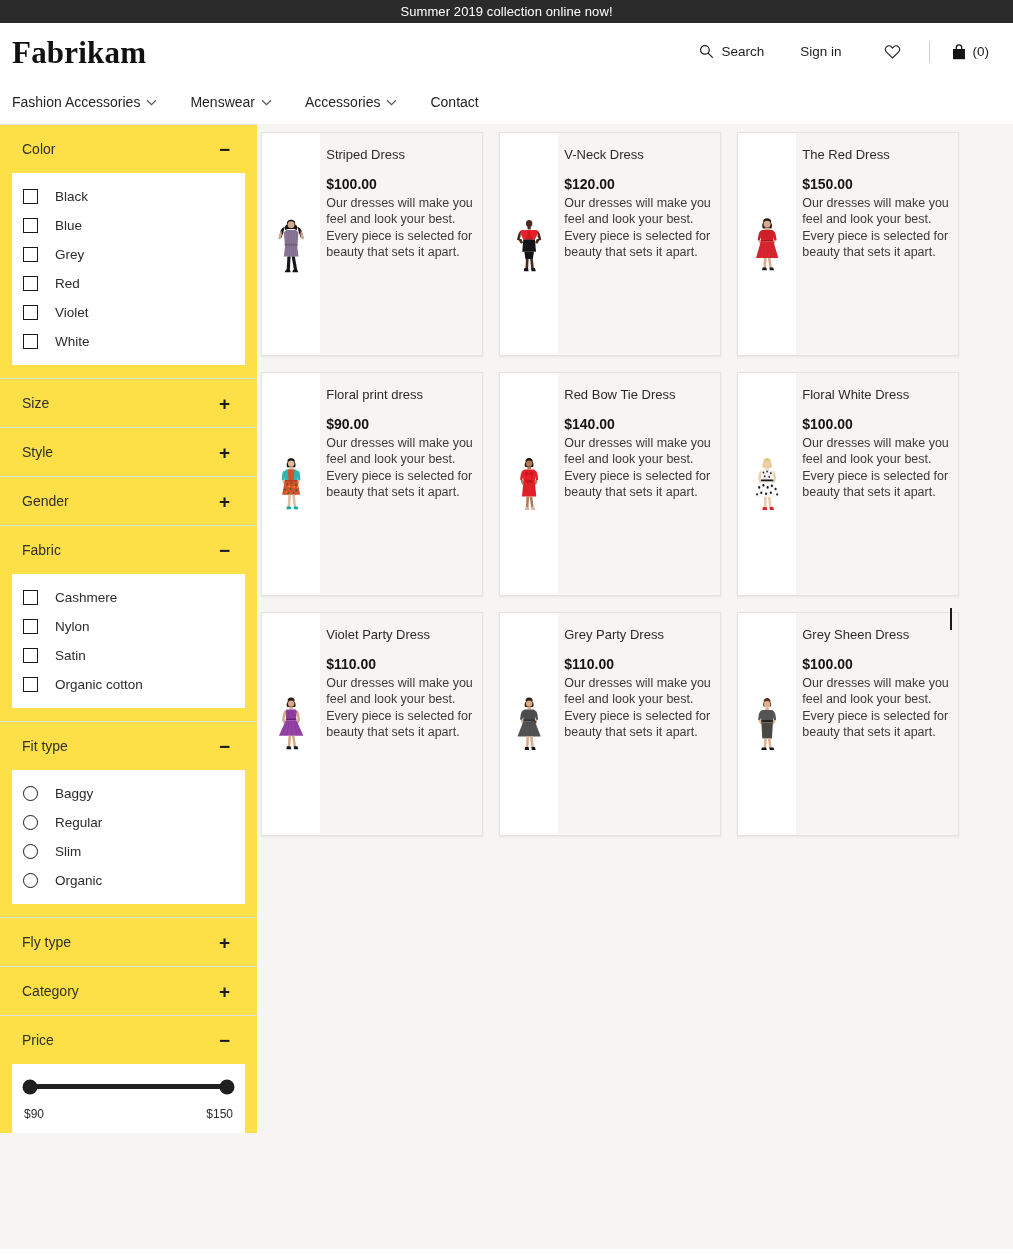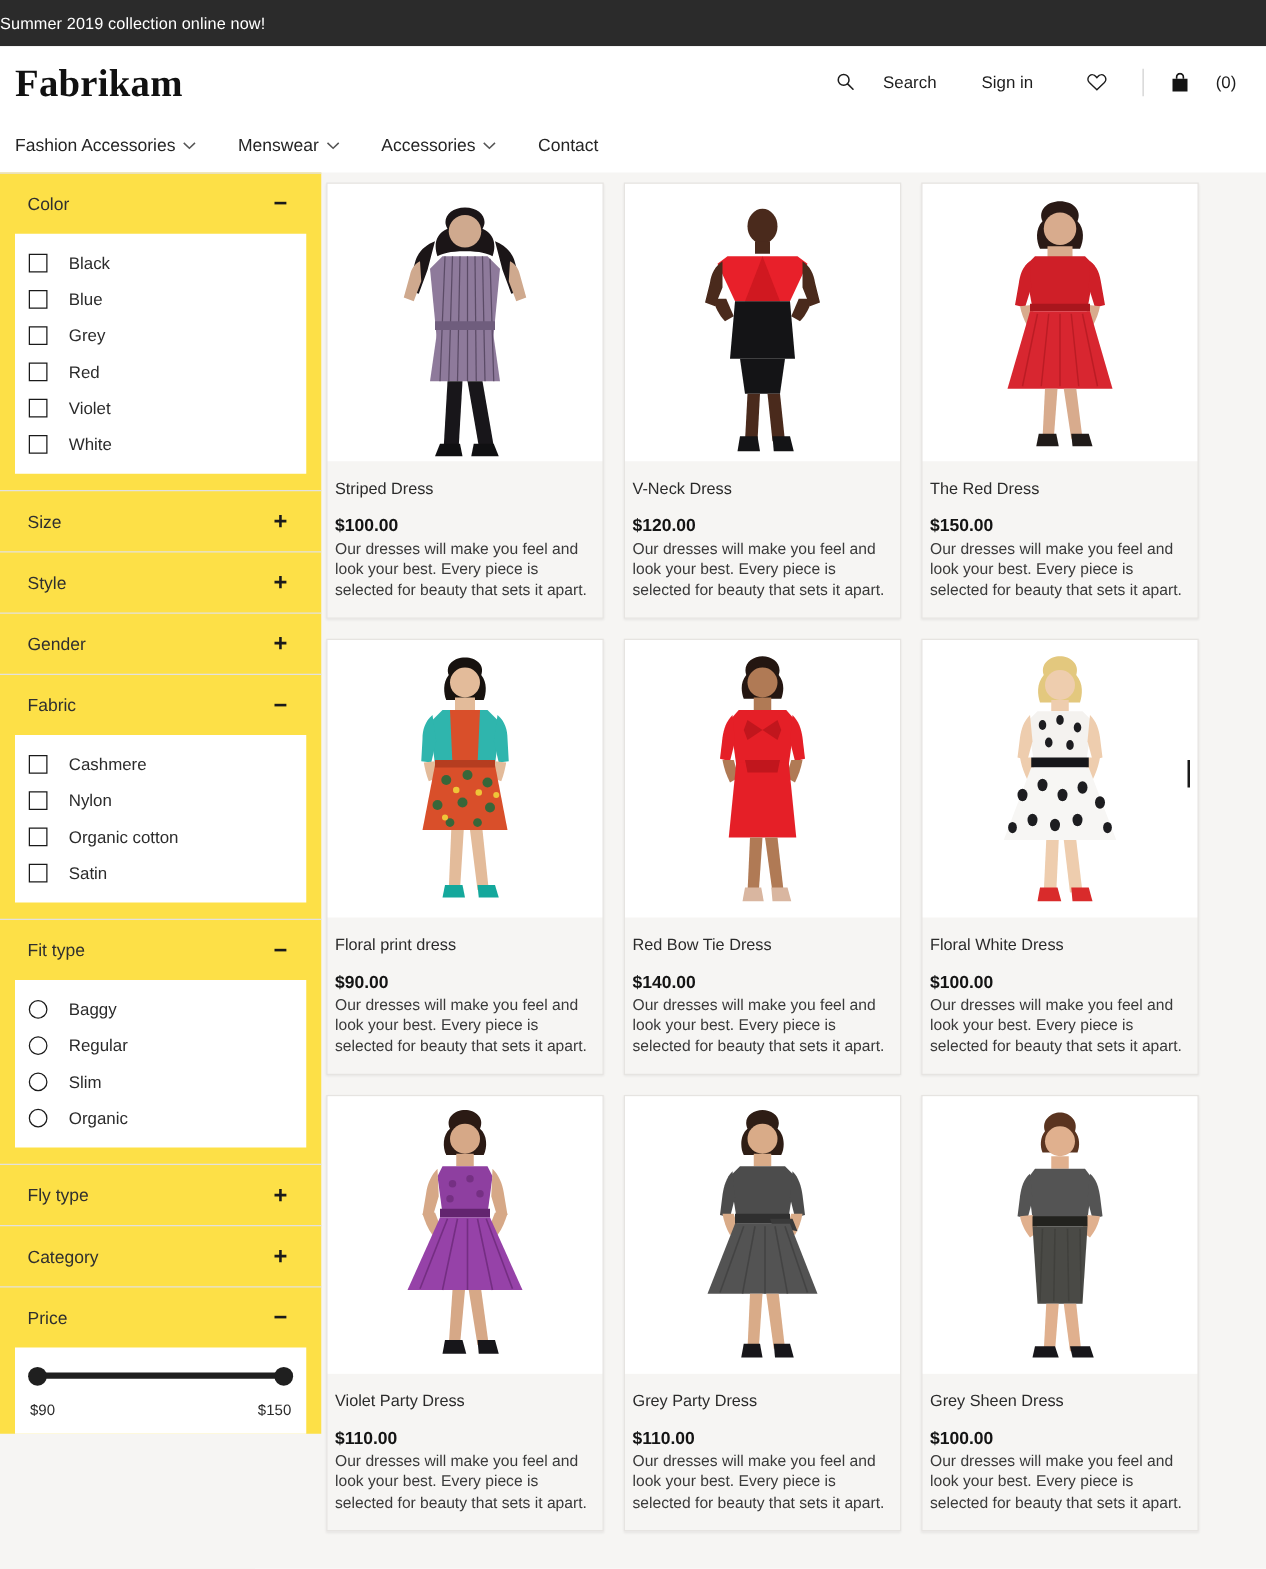--- a/index.html
+++ b/index.html
@@ -5,24 +5,24 @@
   * { box-sizing: border-box; }
   html, body {
     margin: 0; padding: 0;
     background: #ffffff;
     font-family: "Liberation Sans", sans-serif;
   }
   body { width: 1013px; height: 1255px; overflow: hidden; position: relative; }
 
   
   .promo-banner {
-    height: 37px;
+    height: 23px;
     background: #2b2b2b;
     color: #ffffff;
-    display: flex; align-items: center; 
+    display: flex; align-items: center; justify-content: center;
     font-size: 13px;
     letter-spacing: .1px;
   }
 
   
   .masthead {
     height: 57px;
     background: #ffffff;
     display: flex; align-items: center;
     padding: 0 14px 0 12px;
@@ -38,21 +38,21 @@
     padding-top: 2px;
   }
   .masthead-right {
     margin-left: auto;
     display: flex; align-items: center;
     gap: 0;
     font-size: 13.5px;
     color: #1d1d1d;
   }
   .mh-item {
-    display: flex; gap: 22px;
+    display: flex; gap: 7px;
     padding: 6px 10px;
     cursor: pointer;
     white-space: nowrap;
   }
   .mh-item.search { margin-right: 16px; }
   .mh-item.signin { margin-right: 22px; }
   .mh-item.wish { margin-right: 10px; }
   .mh-divider {
     width: 1px; height: 22px; background: #cfcfcf;
     margin: 0 12px 0 8px;
@@ -174,21 +174,21 @@
     display: grid;
     grid-template-columns: repeat(3, 1fr);
     gap: 16px 16px;
   }
   .card {
     background: #f6f5f3;
     border: 1px solid #e6e4e1;
     box-shadow: 0 1px 2px rgba(0,0,0,.07);
     overflow: hidden;
     cursor: pointer;
-    display: flex; flex-direction: column;
+    display: flex; flex-direction: row;
   }
   .card-img {
     background: #ffffff;
     height: 222px;
     position: relative;
     overflow: hidden;
   }
   .card-img svg { display: block; width: 100%; height: 100%; }
   .card-info { padding: 14px 6px 14px 6px; }
   .card-title {
@@ -367,25 +367,25 @@
         <div class="opt-row">
           <span class="cbox"></span>
           <span>Cashmere</span>
         </div>
         <div class="opt-row">
           <span class="cbox"></span>
           <span>Nylon</span>
         </div>
         <div class="opt-row">
           <span class="cbox"></span>
+          <span>Satin</span>
+        </div>
+        <div class="opt-row">
+          <span class="cbox"></span>
           <span>Organic cotton</span>
-        </div>
-        <div class="opt-row">
-          <span class="cbox"></span>
-          <span>Satin</span>
         </div>
       </div>
     </section>
 
     <section class="facet">
       <div class="facet-head">
         <span>Fit type</span>
         <span class="facet-toggle">−</span>
       </div>
       <div class="facet-body">

